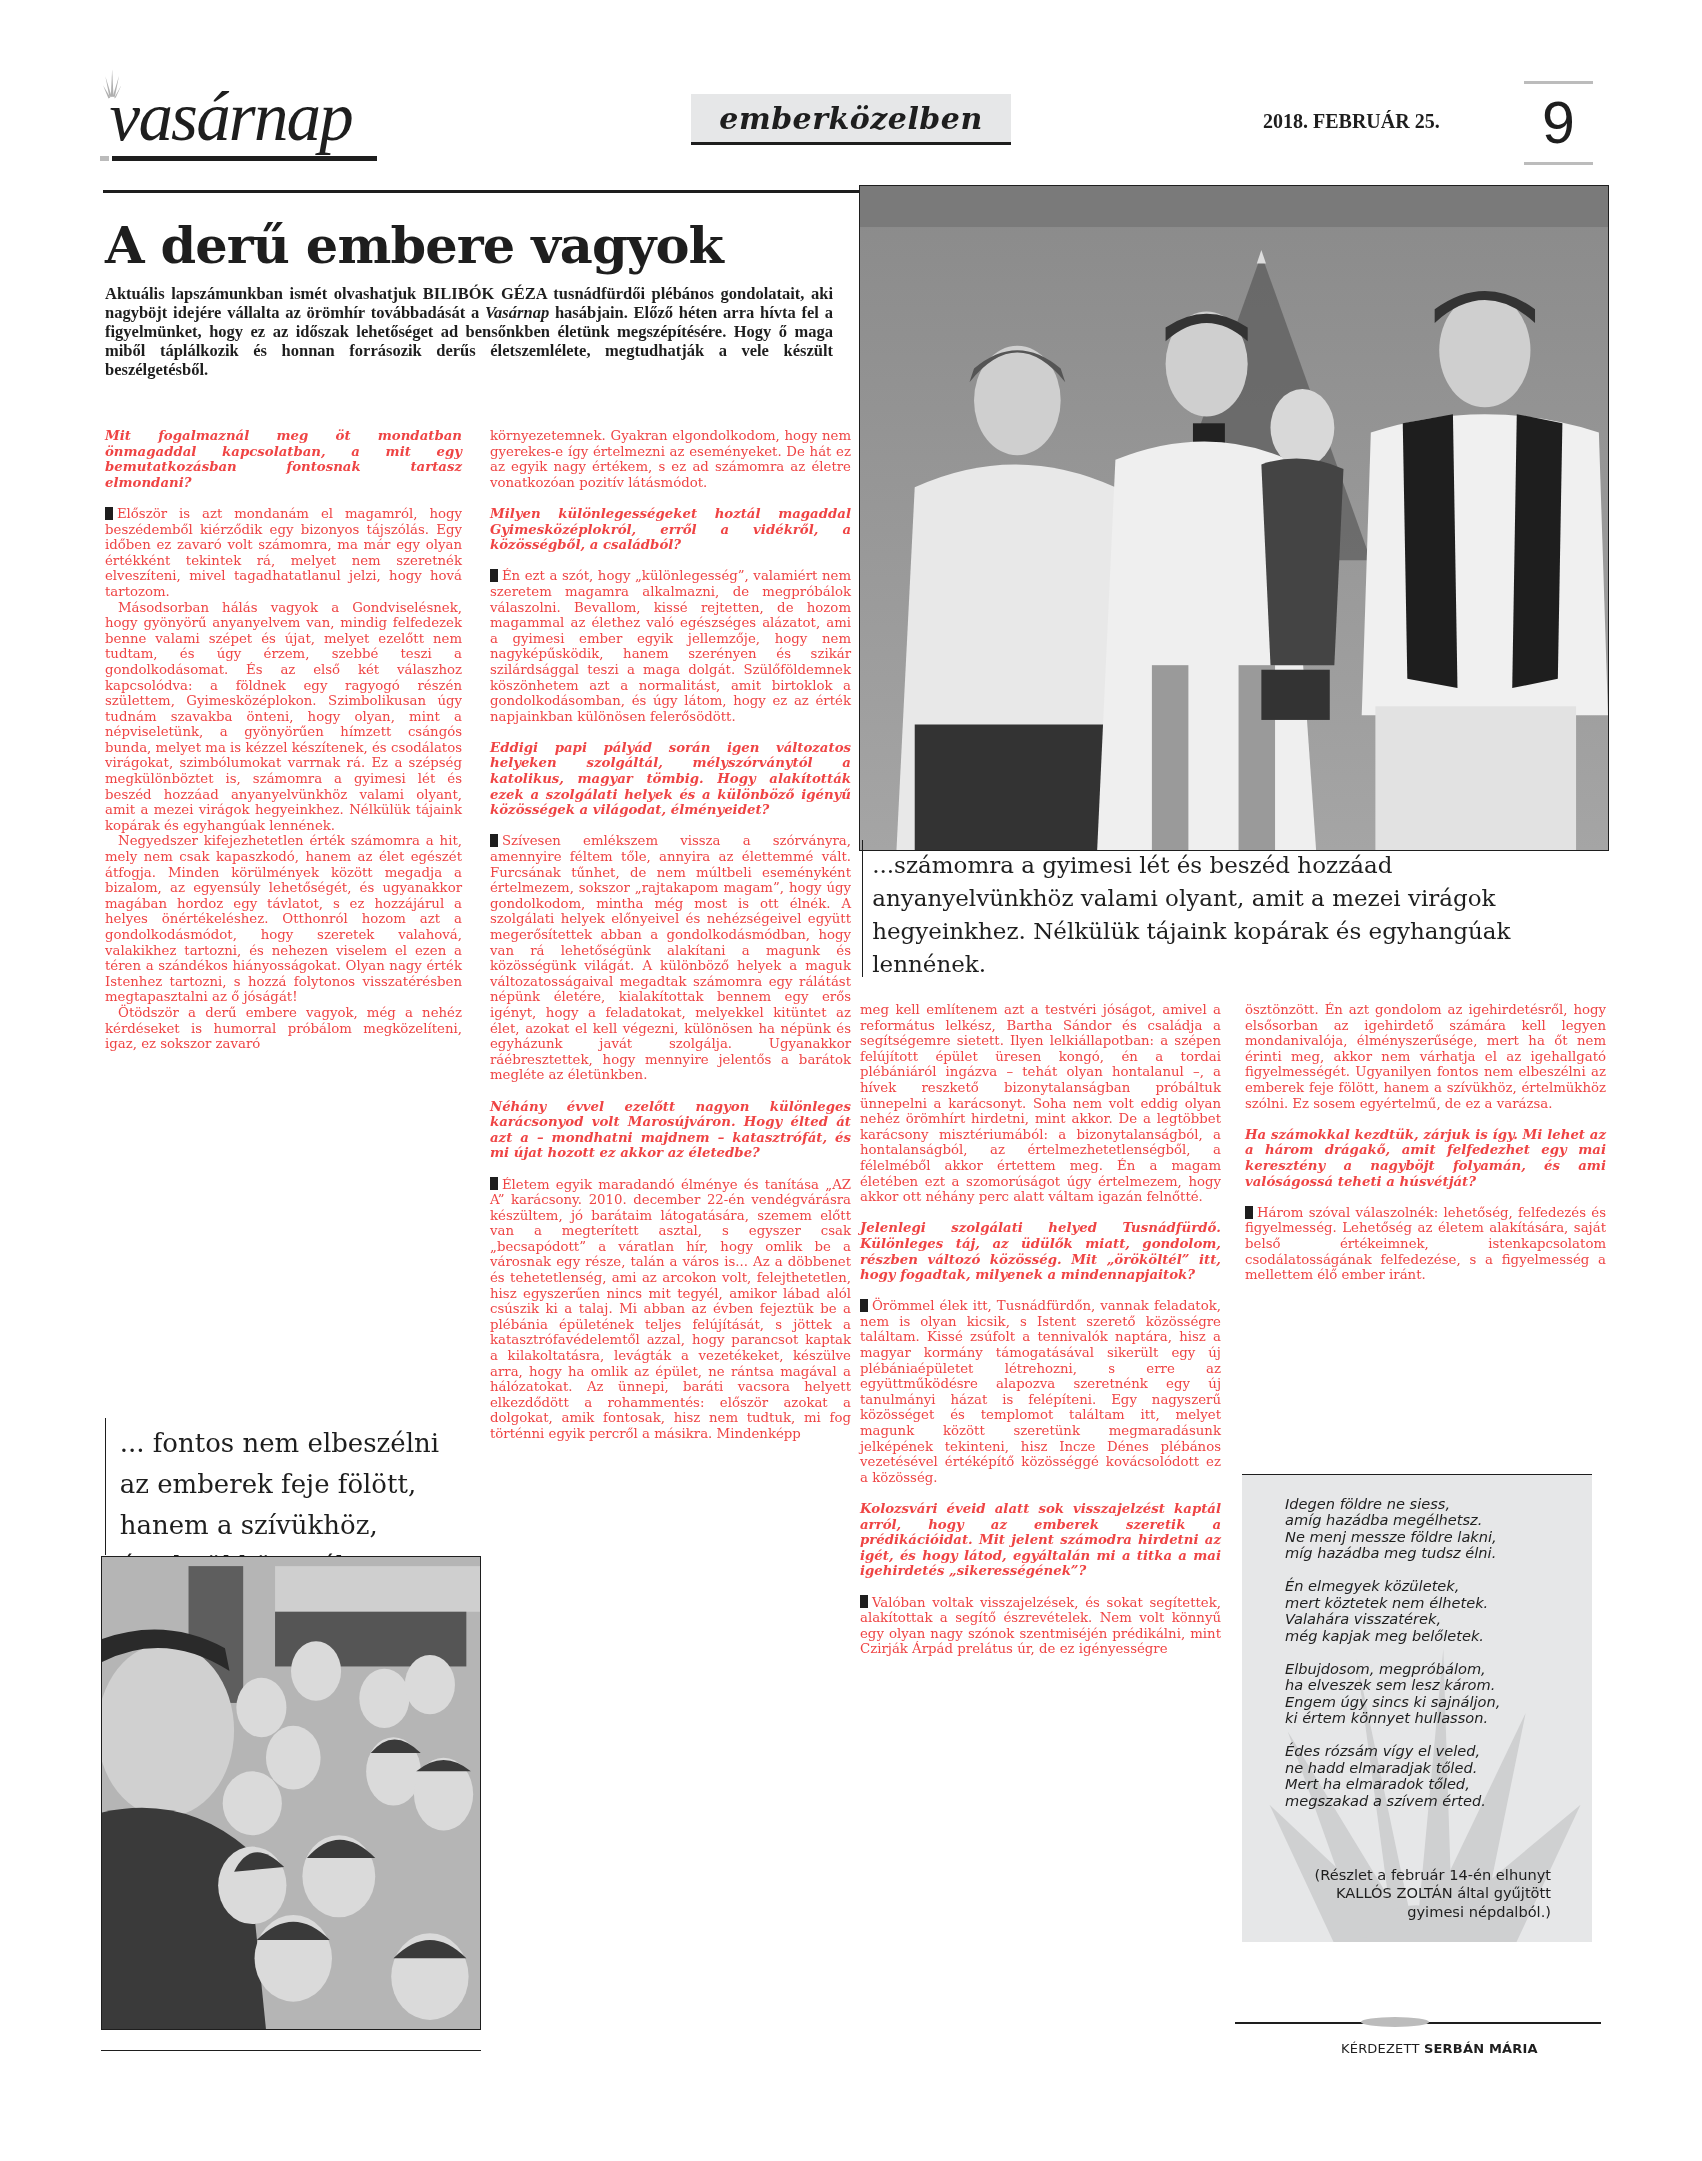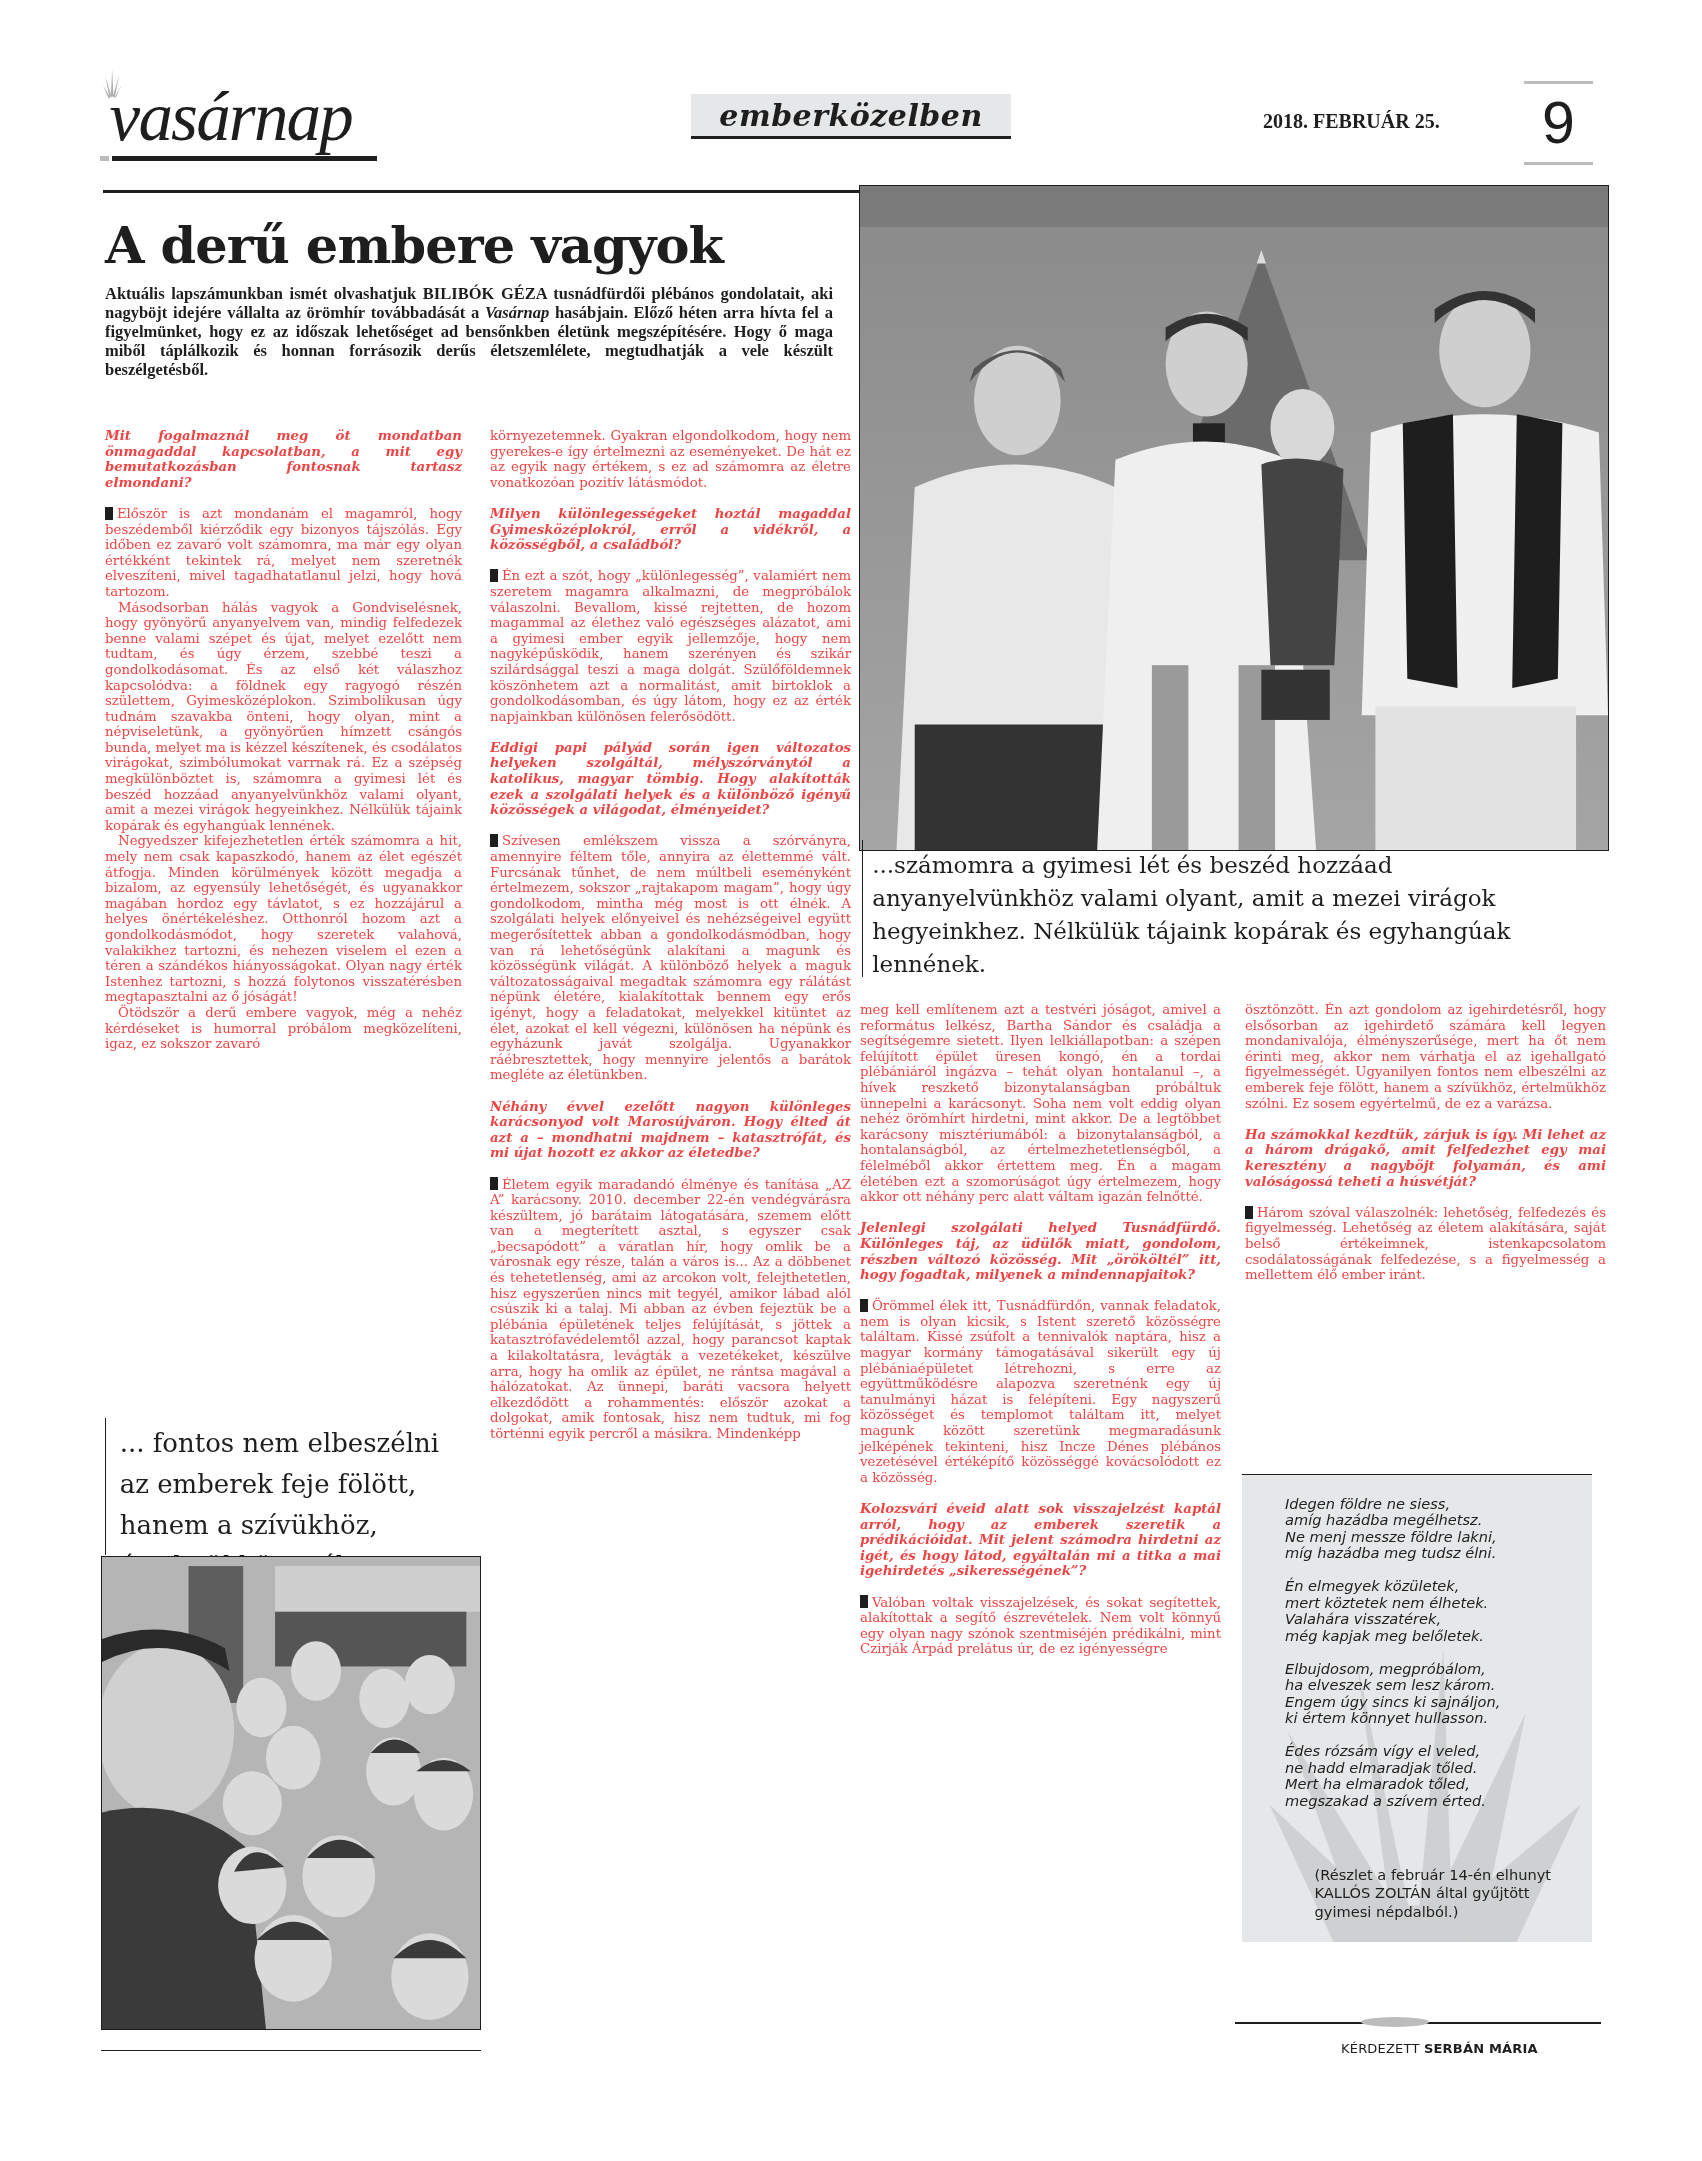--- a/index.html
+++ b/index.html
@@ -7,21 +7,21 @@
          font-family:"DejaVu Serif", serif; }
   .abs { position:absolute; }
 
   
   .logo { left:105px; top:78px; width:275px; height:82px; }
   .logo-text { position:absolute; left:4.6px; top:4.6px; font-family:"Liberation Serif", serif; font-style:italic;
                font-size:69px; letter-spacing:-1.8px; color:#1e1e1e; line-height:1; }
   .logo-bar { position:absolute; left:6.9px; top:78px; width:265px; height:4.6px; background:#1e1e1e; }
   .logo-bar-grey { position:absolute; left:-4.6px; top:78px; width:8.2px; height:4.6px; background:#bbb; }
   .logo-sun { position:absolute; left:-2.3px; top:-9.2px; width:18.3px; height:37px; }
-  .section-box { left:691px; top:94px; width:320px; height:45px; background:#e6e7e8;
+  .section-box { left:691px; top:94px; width:320px; height:51px; background:#e6e7e8;
                  border-bottom:3.2px solid #1e1e1e; box-sizing:border-box; display:flex; align-items:center; justify-content:center; }
   .section-box span { font-family:"DejaVu Serif", serif; font-weight:bold; font-style:italic; font-size:30px; letter-spacing:0.5px; }
   .date { left:1263px; top:110px; font-family:"Liberation Serif", serif; font-weight:bold; font-size:20px; }
   .pageno { left:1524px; top:81px; width:69px; height:78px; border-top:3.7px solid #bcbcbc; border-bottom:3.7px solid #bcbcbc;
             display:flex; align-items:center; justify-content:center; font-family:"Liberation Sans", sans-serif; font-size:59px; font-weight:300; }
   .rule-top { left:103px; top:190px; width:1503px; height:2.7px; background:#1e1e1e; }
 
   
   .headline { left:105px; top:215px; font-family:"DejaVu Serif", serif; font-weight:bold; font-size:51px; letter-spacing:-0.9px; margin:0; }
   .lead { left:105px; top:284px; width:728px; font-family:"Liberation Serif", serif; font-weight:bold; font-size:16.5px; line-height:19px; text-align:justify; }
@@ -52,21 +52,21 @@
   .pull2 { left:862px; top:840px; width:732px; height:137px; padding-left:9.2px; box-sizing:border-box;
            font-size:23px; line-height:33px; padding-top:9.2px; }
   .pull p { margin:0; }
 
   
   .poem { left:1242px; top:1474px; width:350px; height:467px; background:#e6e7e8; overflow:hidden; border-top:1.4px solid #1e1e1e; }
   .poem-sun { position:absolute; left:0; top:0; width:100%; height:100%; }
   .poem-text { position:absolute; left:43px; top:20.6px; font-family:"DejaVu Sans", sans-serif; font-size:14.6px; line-height:16.5px; color:#1e1e1e; }
   .poem-text .stanza { margin-bottom:16.5px;font-style:italic; }
   .poem-text .line { display:block; white-space:nowrap; }
-  .poem-credit { position:absolute; right:41px; top:391px; text-align:left; font-family:"DejaVu Sans", sans-serif; font-size:14.6px; line-height:18.3px; }
+  .poem-credit { position:absolute; right:41px; top:391px; text-align:right; font-family:"DejaVu Sans", sans-serif; font-size:14.6px; line-height:18.3px; }
 
   .byline { left:1341px; top:2006px; font-family:"DejaVu Sans", sans-serif; font-size:13px; letter-spacing:0.2px;margin-top:35px; }
   .byline b { font-weight:bold; }
   .rule-bottom { left:1235px; top:2022px; width:366px; height:2.3px; background:#1e1e1e; }
   .rule-bottom-oval { left:1361px; top:2017px; width:68px; height:10px; background:#bcbcbc; border-radius:50%; }
   .rule-c1 { left:101px; top:2050px; width:380px; height:1.4px; background:#1e1e1e; }
 </style>
 </head>
 <body>
 

